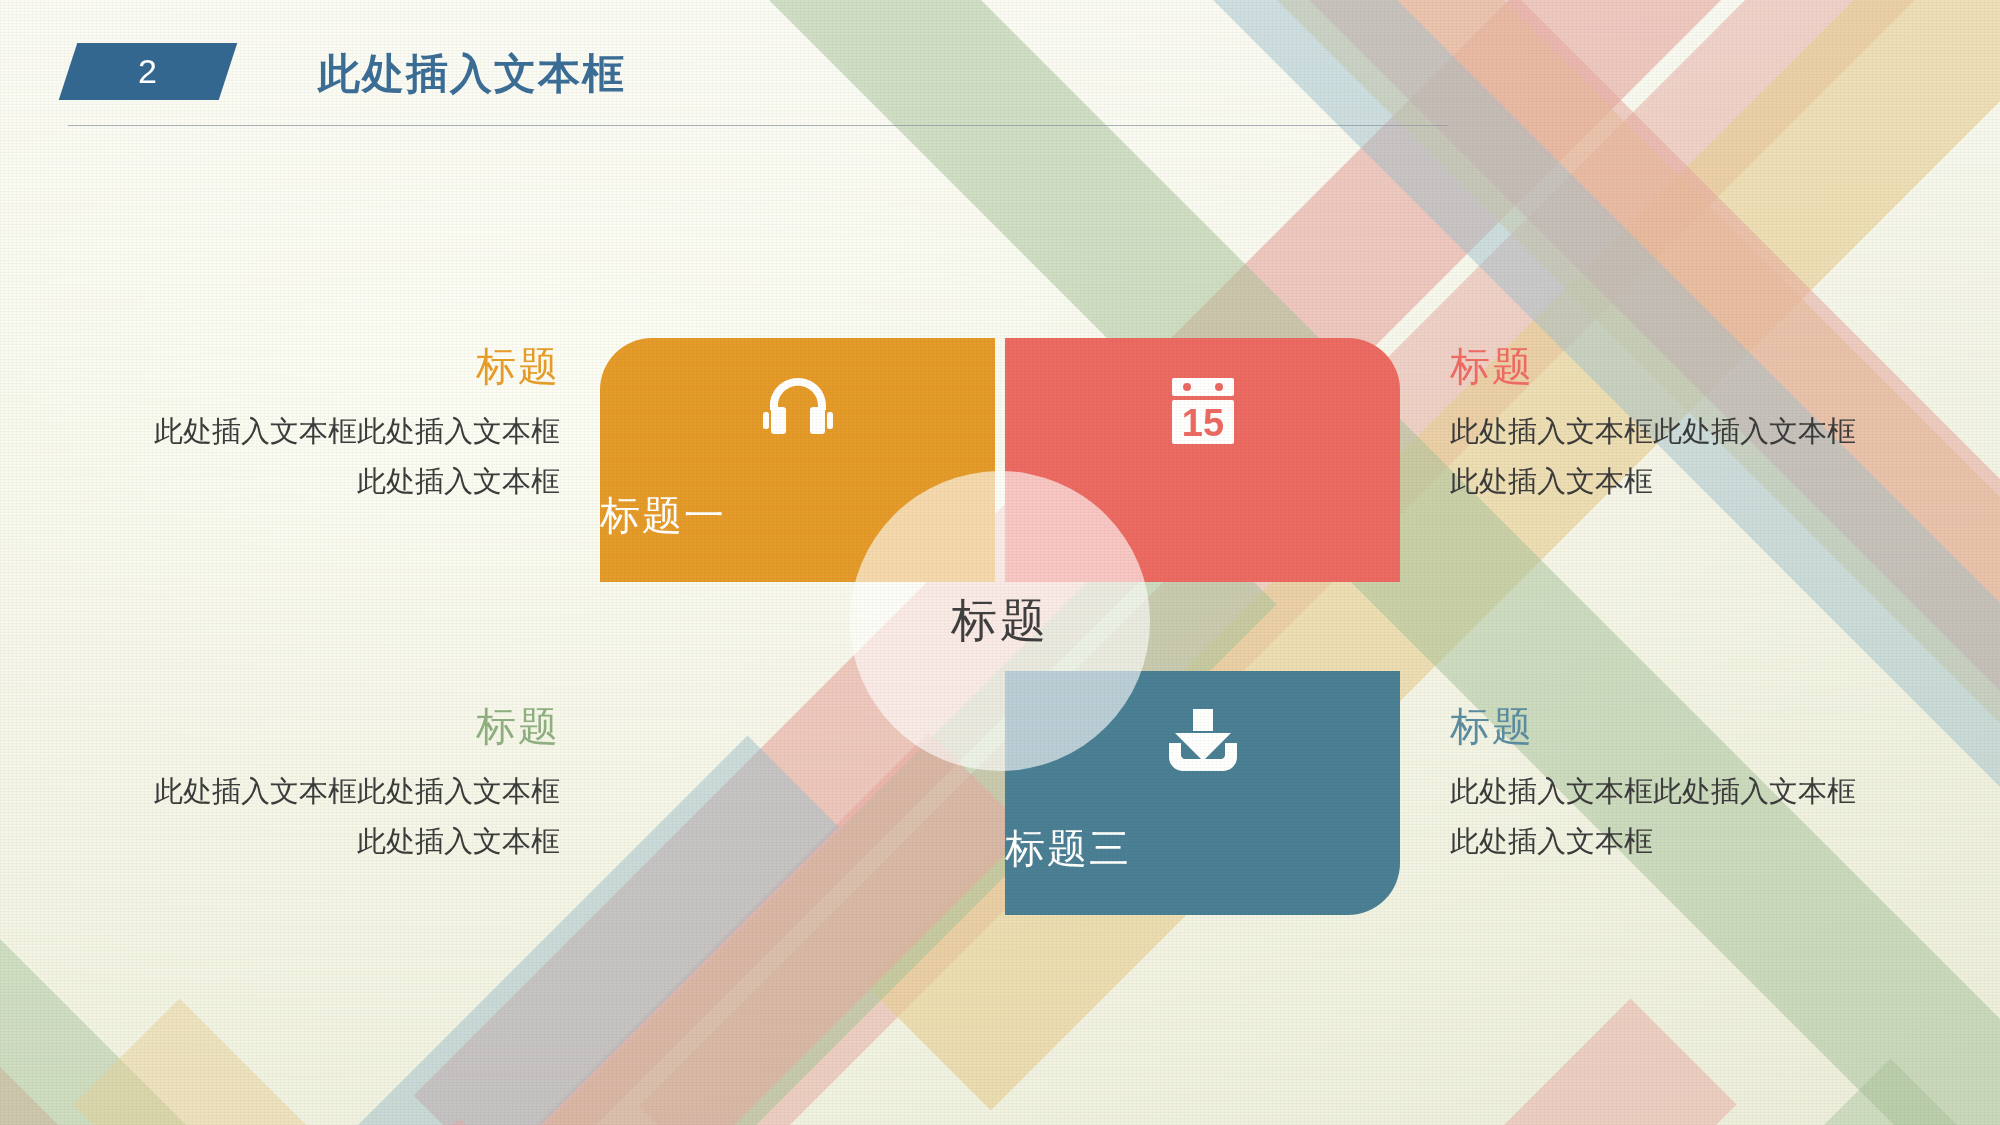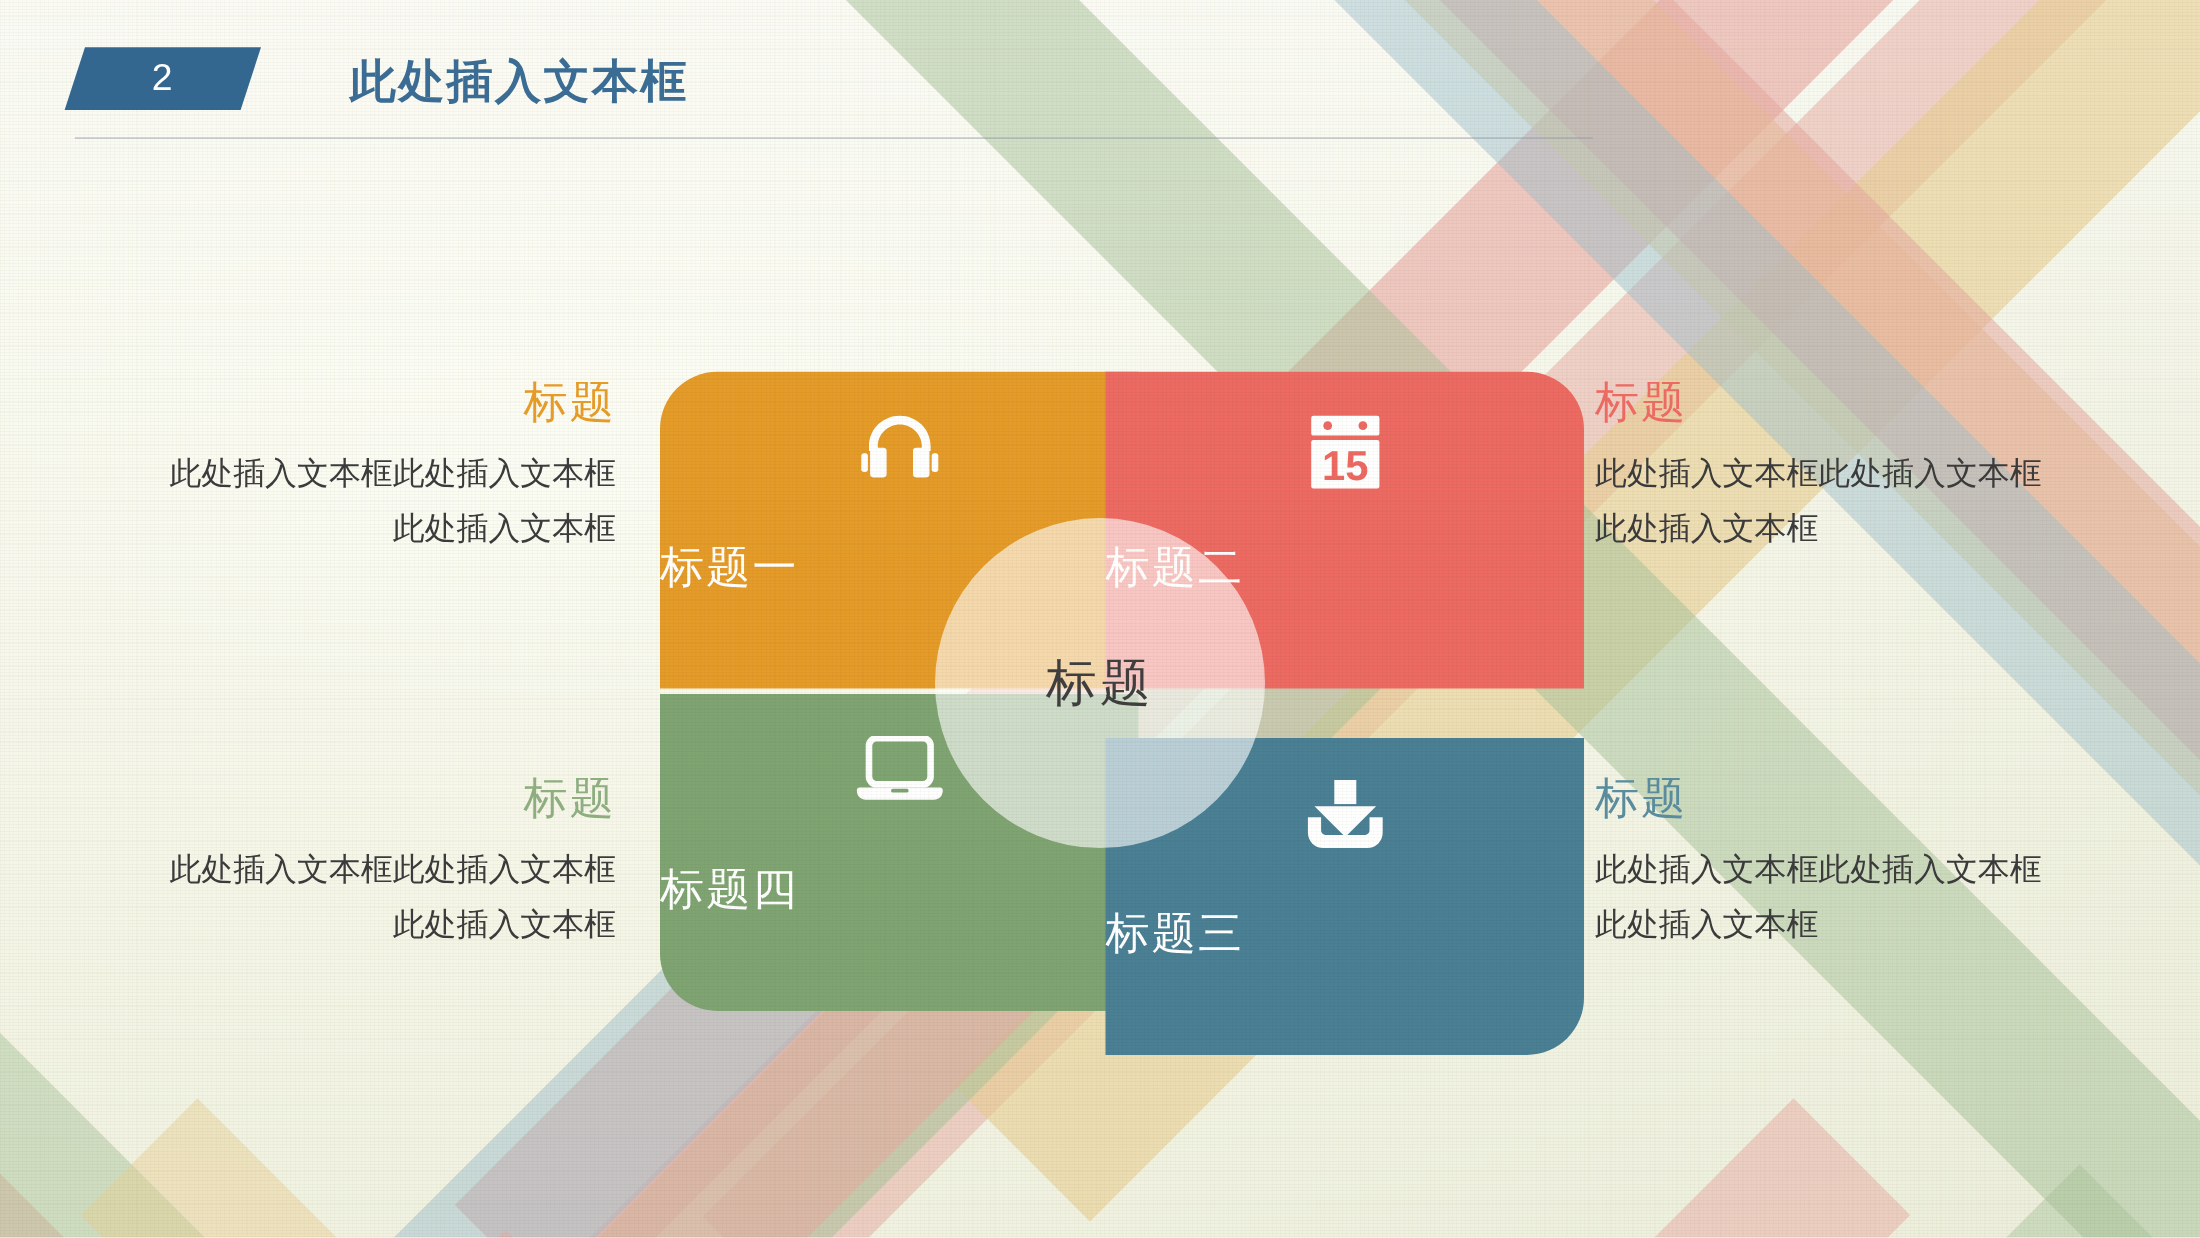--- a/index.html
+++ b/index.html
@@ -45,21 +45,21 @@
     left:318px;top:48px;color:#3a6c94;font-size:42px;font-weight:bold;
     letter-spacing:2px;line-height:52px;
     font-family:"DejaVu Sans","Liberation Sans",sans-serif;
   }
   #titleRule{
     left:68px;top:125px;width:1380px;height:1px;background:#8e9aa2;opacity:.75;
   }
 
   
   #quad{position:absolute;left:600px;top:338px;width:800px;height:565px;z-index:4;}
-  .tile{position:absolute;width:395px;height:288px;overflow:hidden;padding-left:40px;}
+  .tile{position:absolute;width:395px;height:244px;overflow:hidden;}
   .tile .ico{position:absolute;left:0;right:0;top:38px;display:flex;justify-content:center;}
   .tile .tlab{
     position:absolute;left:0;right:0;top:150px;text-align:left;
     color:#ffffff;font-size:40px;letter-spacing:2px;
     font-family:"DejaVu Sans","Liberation Sans",sans-serif;
   }
   #tileTL{left:0;top:0;border-top-left-radius:52px;}
   #tileTR{left:405px;top:0;border-top-right-radius:52px;}
   #tileBL{left:0;top:293px;border-bottom-left-radius:52px;}
   #tileBR{left:405px;top:293px;border-bottom-right-radius:52px;}
@@ -141,34 +141,22 @@
     <div class="tile" id="tileTR" style="background:#EC6A62;">
       <div class="ico">
         <svg width="70" height="70" viewBox="0 0 70 70" aria-hidden="true">
           <rect x="4" y="2" width="62" height="18" rx="2" fill="#ffffff"></rect>
           <circle cx="19" cy="11" r="4" fill="#EC6A62"></circle>
           <circle cx="51" cy="11" r="4" fill="#EC6A62"></circle>
           <rect x="4" y="24" width="62" height="44" rx="2" fill="#ffffff"></rect>
           <text x="35" y="60" font-family="Liberation Sans, sans-serif" font-size="38" font-weight="bold" fill="#EC6A62" text-anchor="middle">15</text>
         </svg>
       </div>
-      <div class="tlab">标题二</div>
-    </div>
-
-    <div class="tile" id="tileBL" style="background:#7FA472;">
-      <div class="ico">
-        <svg width="82" height="62" viewBox="0 0 82 62" aria-hidden="true">
-          <rect x="13" y="2" width="56" height="42" rx="7" fill="none" stroke="#ffffff" stroke-width="6"></rect>
-          <path d="M2 50h78a0 0 0 0 1 0 0c0 4.4-3.6 8-8 8H10c-4.4 0-8-3.6-8-8z" fill="#ffffff"></path>
-          <rect x="2" y="47" width="78" height="5" rx="2.5" fill="#ffffff"></rect>
-          <rect x="33" y="48" width="16" height="3.5" rx="1.75" fill="#7FA472"></rect>
-        </svg>
-      </div>
-      <div class="tlab">标题四</div>
-    </div>
+    </div>
+
 
     <div class="tile" id="tileBR" style="background:#4A7F94;margin-top:40px;">
       <div class="ico">
         <svg width="72" height="66" viewBox="0 0 72 66" fill="#ffffff" aria-hidden="true">
           <rect x="26" y="0" width="20" height="22"></rect>
           <polygon points="8,24 64,24 36,52"></polygon>
           <path d="M2 34v14c0 7.7 6.3 14 14 14h40c7.7 0 14-6.3 14-14V34h-12v12c0 2.2-1.8 4-4 4H18c-2.2 0-4-1.8-4-4V34z"></path>
         </svg>
       </div>
       <div class="tlab">标题三</div>

